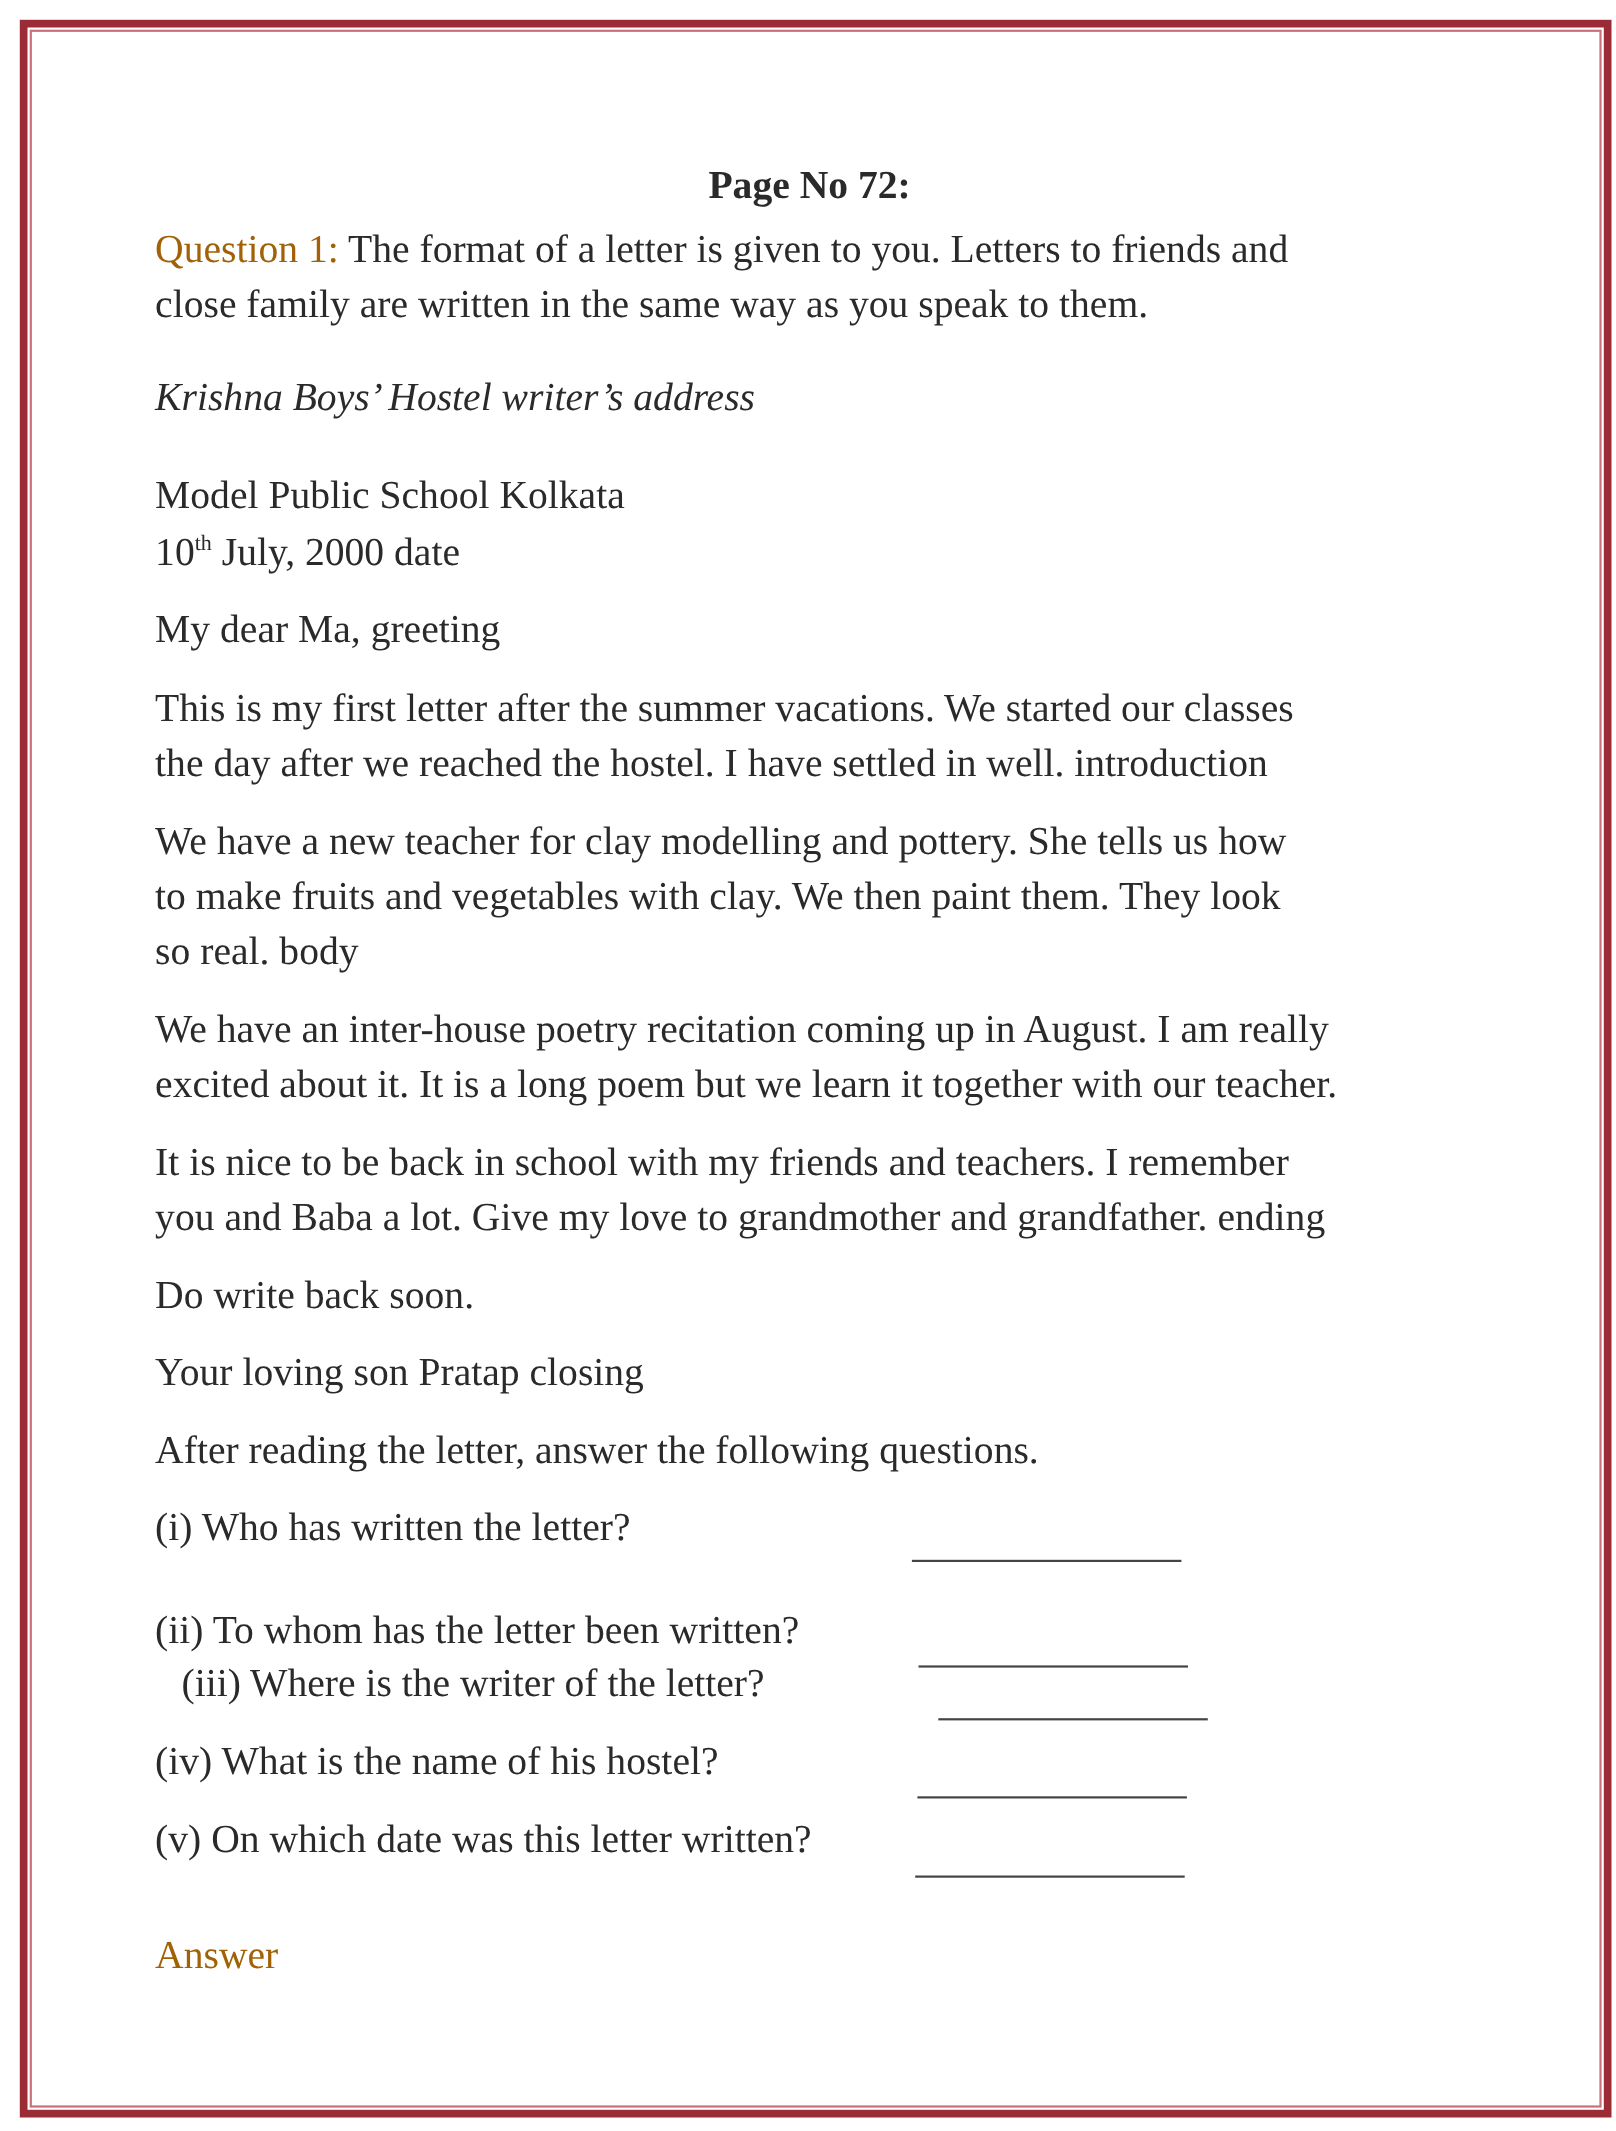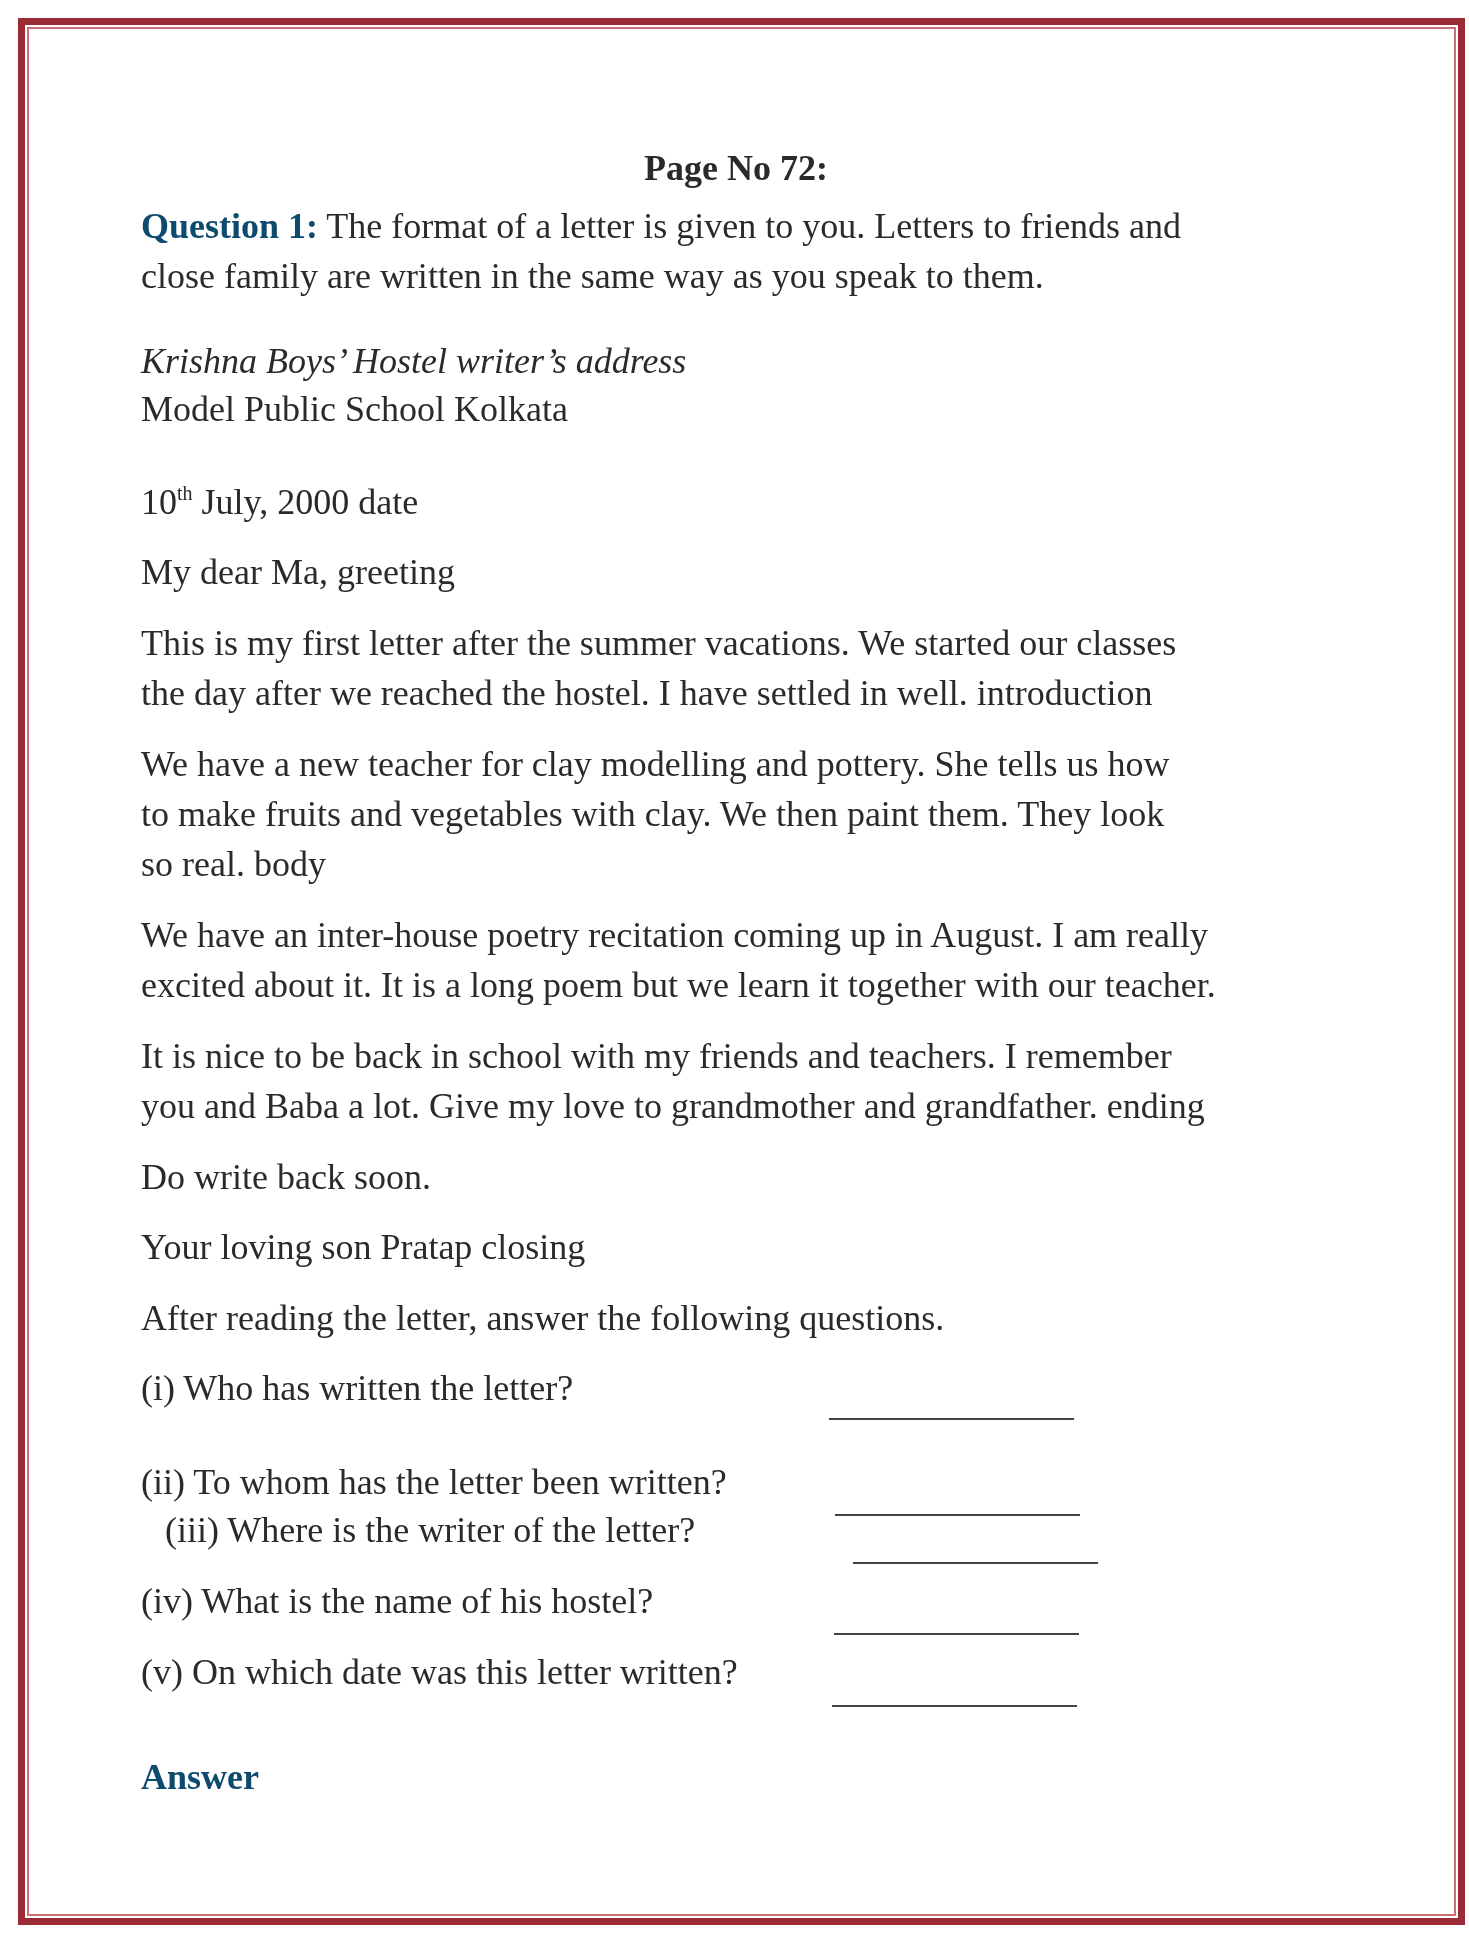--- a/index.html
+++ b/index.html
@@ -12,21 +12,21 @@
     position: absolute; left: 27px; top: 27px; width: 1429px; height: 1889px;
     box-sizing: border-box; border: 2px solid #c9707a;
   }
   .page {
     position: absolute; left: 141px; top: 0; width: 1190px;
     font-family: "Liberation Serif", "DejaVu Serif", serif;
     color: #2a2a2a; font-size: 36px;
   }
   .line { position: absolute; left: 0; white-space: nowrap; line-height: 1; }
   .title { position: absolute; left: 0; width: 1190px; text-align: center; font-weight: bold; top: 147px; }
-  .bold { font-weight: bold; color: #0c4a6e; }
+  .bold { font-weight: normal; color: #a16207; }
   sup { font-size: 20px; vertical-align: 14px; line-height: 0; }
   .q-row { position: absolute; left: 0; width: 1190px; height: 44px; }
   .q-text { position: absolute; left: 0; top: 0; white-space: nowrap; line-height: 1; }
   .blank { position: absolute; height: 0; border-top: 2px solid #444; width: 245px; }
 </style>
 </head>
 <body>
 
 <div class="frame-outer"></div>
 <div class="frame-inner"></div>
@@ -34,21 +34,21 @@
 <div class="page">
 
   <div class="title">Page No 72:</div>
 
   <div class="line" style="top:208px;">
     <span class="bold">Question 1:</span><span> The format of a letter is given to you. Letters to friends and</span>
   </div>
   <div class="line" style="top:258px;">close family are written in the same way as you speak to them.</div>
 
   <div class="line" style="top:343px;font-style:italic;">Krishna Boys’ Hostel writer’s address</div>
-  <div class="line" style="top:391px;text-align:right;">Model Public School Kolkata</div>
+  <div class="line" style="top:432px;text-align:right;">Model Public School Kolkata</div>
   <div class="line" style="top:484px;">
     <span>10</span><sup>th</sup><span> July, 2000 date</span>
   </div>
   <div class="line" style="top:554px;">My dear Ma, greeting</div>
 
   <div class="line" style="top:625px;">This is my first letter after the summer vacations. We started our classes</div>
   <div class="line" style="top:675px;">the day after we reached the hostel. I have settled in well. introduction</div>
 
   <div class="line" style="top:746px;">We have a new teacher for clay modelling and pottery. She tells us how</div>
   <div class="line" style="top:796px;">to make fruits and vegetables with clay. We then paint them. They look</div>

